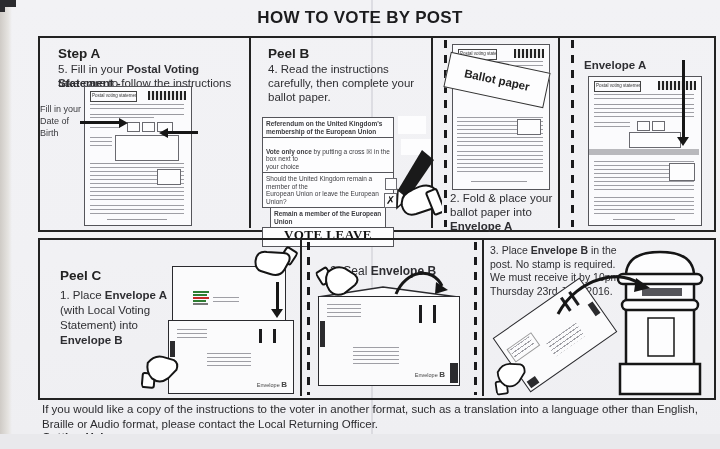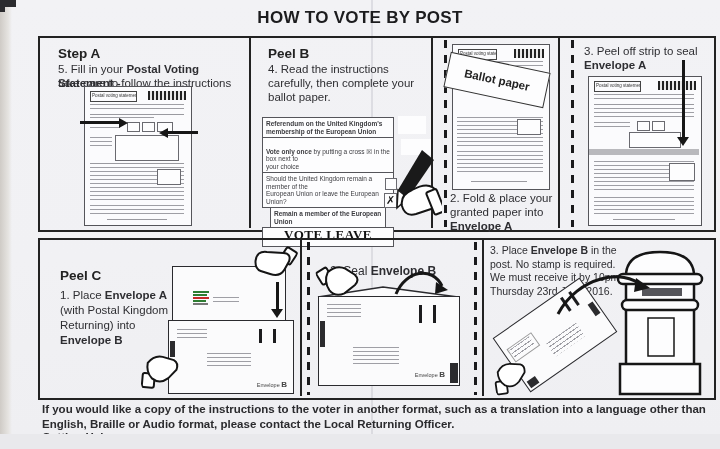--- a/index.html
+++ b/index.html
@@ -75,20 +75,23 @@
     <div class="lines" style="left:5px;top:36px;width:30px;height:8px;"></div>
     <div class="mbox" style="left:30px;top:48px;width:62px;height:24px;"></div>
     <div class="lines" style="left:5px;top:50px;width:22px;height:10px;"></div>
     <div class="hair" style="left:5px;top:76px;width:94px;"></div>
     <div class="lines" style="left:5px;top:80px;width:94px;height:34px;"></div>
     <div class="mbox" style="left:72px;top:82px;width:22px;height:14px;"></div>
     <div class="lines" style="left:5px;top:118px;width:94px;height:10px;"></div>
     <div class="hair" style="left:22px;top:132px;width:60px;"></div>
   </div>
 
+  <div class="abs note pre" style="left:40px;top:103px;width:46px;">Fill in your
+Date of
+Birth</div>
   <div class="abs shaft-h" style="left:80px;top:121px;width:40px;"></div>
   <div class="abs tri-r" style="left:119px;top:117.5px;"></div>
 
   <div class="abs shaft-h" style="left:168px;top:131px;width:30px;"></div>
   <div class="abs tri-l" style="left:159px;top:127.5px;"></div>
 
   <div class="abs panel-head" style="left:268px;top:46px;">Peel B</div>
   <div class="abs body-txt pre" style="left:268px;top:62px;width:160px;">4. Read the instructions
 carefully, then complete your
 ballot paper.</div>
@@ -129,26 +132,26 @@
     <div class="hair" style="left:4px;top:26px;width:86px;"></div>
     <div class="lines" style="left:4px;top:72px;width:86px;height:30px;"></div>
     <div class="mbox" style="left:64px;top:74px;width:22px;height:14px;"></div>
     <div class="lines" style="left:4px;top:106px;width:86px;height:22px;"></div>
     <div class="hair" style="left:18px;top:136px;width:56px;"></div>
   </div>
   <div class="abs" style="left:446px;top:62px;width:100px;height:34px;background:#fdfdfe;border:1.5px solid #333;transform:rotate(12deg);
               display:flex;align-items:center;justify-content:center;font-weight:bold;font-size:11.5px;color:#222;">Ballot paper</div>
   <div class="abs cap" style="left:450px;top:191px;width:104px;">
     <span>2. Fold &amp; place your</span><br>
-    <span>granted paper into</span><br>
+    <span>ballot paper into</span><br>
     <span class="b">Envelope A</span>
   </div>
 
   <div class="abs cap" style="left:584px;top:44px;width:128px;">
-    <span>3. Peel off strip to seal</span><br>
+    <br>
     <span class="b">Envelope A</span>
   </div>
   <div class="mini-form" style="left:588px;top:76px;width:112px;height:148px;">
     <div class="mf-header">Postal voting statement</div>
     <div class="mf-barcode"></div>
     <div class="lines" style="left:5px;top:17px;width:100px;height:7px;"></div>
     <div class="hair" style="left:5px;top:27px;width:100px;"></div>
     <div class="lines" style="left:5px;top:31px;width:100px;height:10px;"></div>
     <div class="mbox" style="left:48px;top:44px;width:11px;height:8px;"></div>
     <div class="mbox" style="left:63px;top:44px;width:11px;height:8px;"></div>
@@ -165,22 +168,22 @@
 
   <div class="abs box-border" style="left:38px;top:238px;width:674px;height:158px;"></div>
   <div class="abs vline" style="left:300px;top:240px;height:156px;"></div>
   <div class="abs dashv" style="left:307px;top:242px;height:153px;"></div>
   <div class="abs dashv" style="left:474px;top:242px;height:153px;"></div>
   <div class="abs vline" style="left:482px;top:240px;height:156px;"></div>
 
   <div class="abs panel-head" style="left:60px;top:268px;">Peel C</div>
   <div class="abs body-txt" style="left:60px;top:288px;width:110px;line-height:15px;">
     <span>1. Place </span><span class="b">Envelope A</span><br>
-    <span>(with Postal Kingdom</span><br>
-    <span>Returning) into</span><br>
+    <span>(with Local Voting</span><br>
+    <span>Statement) into</span><br>
     <span class="b">Envelope B</span>
   </div>
 
   <div class="env" style="left:172px;top:266px;width:112px;height:56px;">
     <div class="abs" style="left:20px;top:24px;width:16px;height:2px;background:#2e7d32;"></div>
     <div class="abs" style="left:20px;top:27px;width:14px;height:2px;background:#2e7d32;"></div>
     <div class="abs" style="left:20px;top:30px;width:16px;height:2px;background:#c62828;"></div>
     <div class="abs" style="left:20px;top:33px;width:13px;height:2px;background:#2e7d32;"></div>
     <div class="abs" style="left:20px;top:36px;width:15px;height:2px;background:#777;"></div>
     <div class="lines" style="left:40px;top:30px;width:26px;height:8px;"></div>
@@ -258,17 +261,17 @@
   </div>
   <svg class="abs" style="left:490px;top:356px;transform:rotate(-28deg);" width="40" height="40" viewBox="0 0 44 40">
     <rect x="2" y="20" width="12" height="14" rx="2" transform="rotate(20 8 27)" fill="#fff" stroke="#151515" stroke-width="2"></rect>
     <path d="M12 10 Q20 4 28 8 L38 14 Q42 18 38 24 L28 30 Q18 34 12 26 Q8 18 12 10 Z" fill="#fff" stroke="#151515" stroke-width="2"></path>
   </svg>
   <svg class="abs" style="left:540px;top:260px;" width="120" height="60" viewBox="0 0 120 60">
     <path d="M18 54 C38 16 84 8 102 26" fill="none" stroke="#161616" stroke-width="3"></path>
     <polygon points="96,18 110,28 94,32" fill="#161616"></polygon>
   </svg>
 
-  <div class="abs footer-txt" style="left:42px;top:402px;width:668px;font-weight:bold;">If you would like a copy of the instructions to the voter in another format, such as a translation into a language other than English, Braille or Audio format, please contact the Local Returning Officer.</div>
+  <div class="abs footer-txt" style="left:42px;top:402px;width:668px;">If you would like a copy of the instructions to the voter in another format, such as a translation into a language other than English, Braille or Audio format, please contact the Local Returning Officer.</div>
   <div class="abs footer-txt b" style="left:42px;top:430px;">Getting Help</div>
   <div class="abs footer-txt" style="left:42px;top:444px;width:668px;color:#55555c;">Someone can help you fill in your postal voting statement, but they must not vote for you.</div>
 
 </div>
 
 </body></html>

